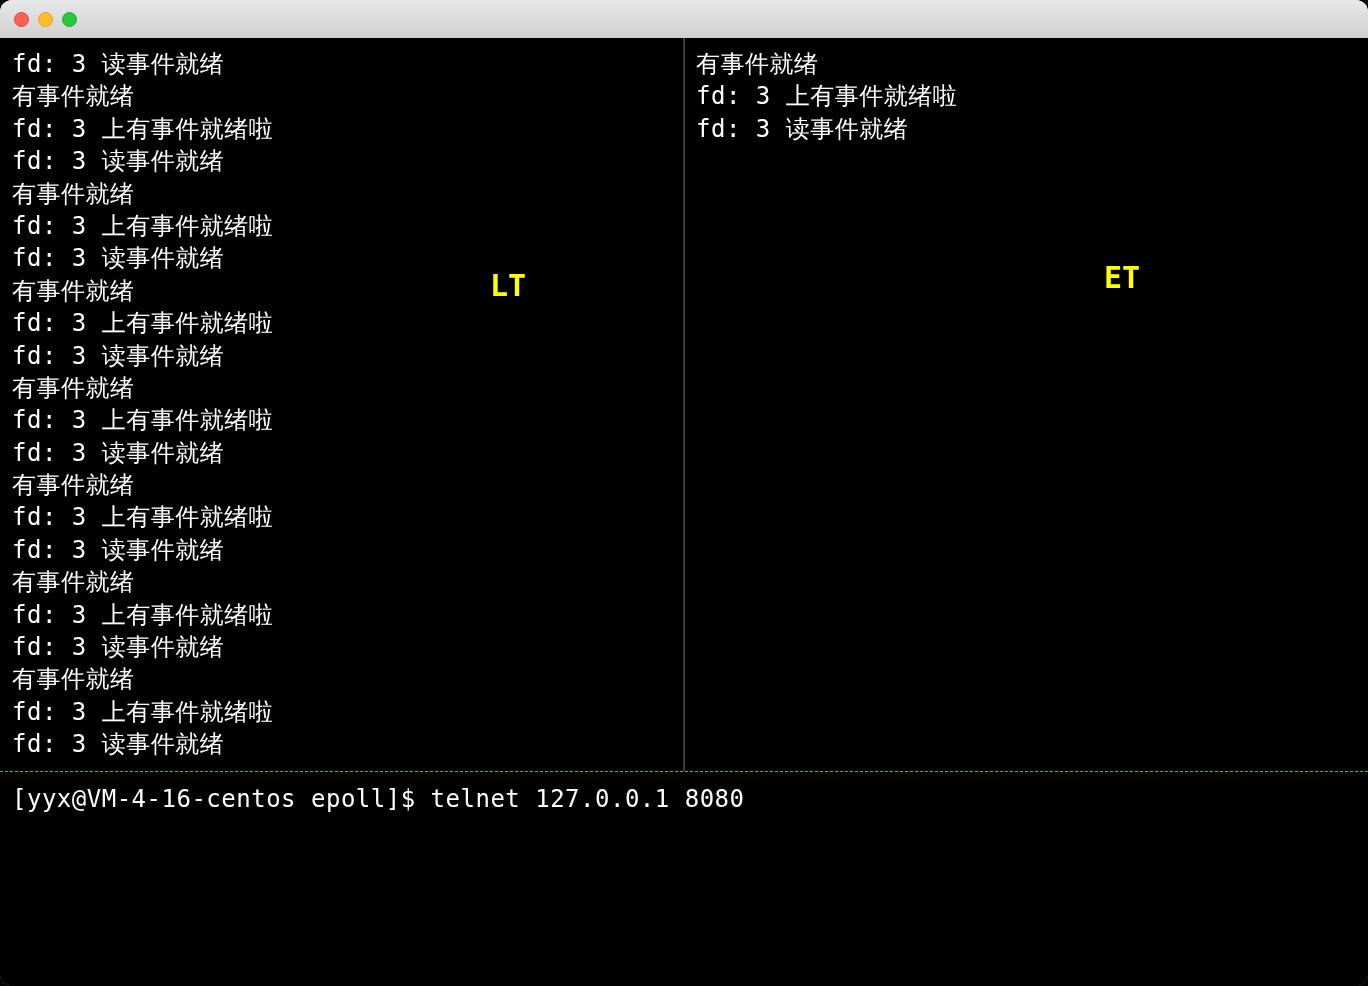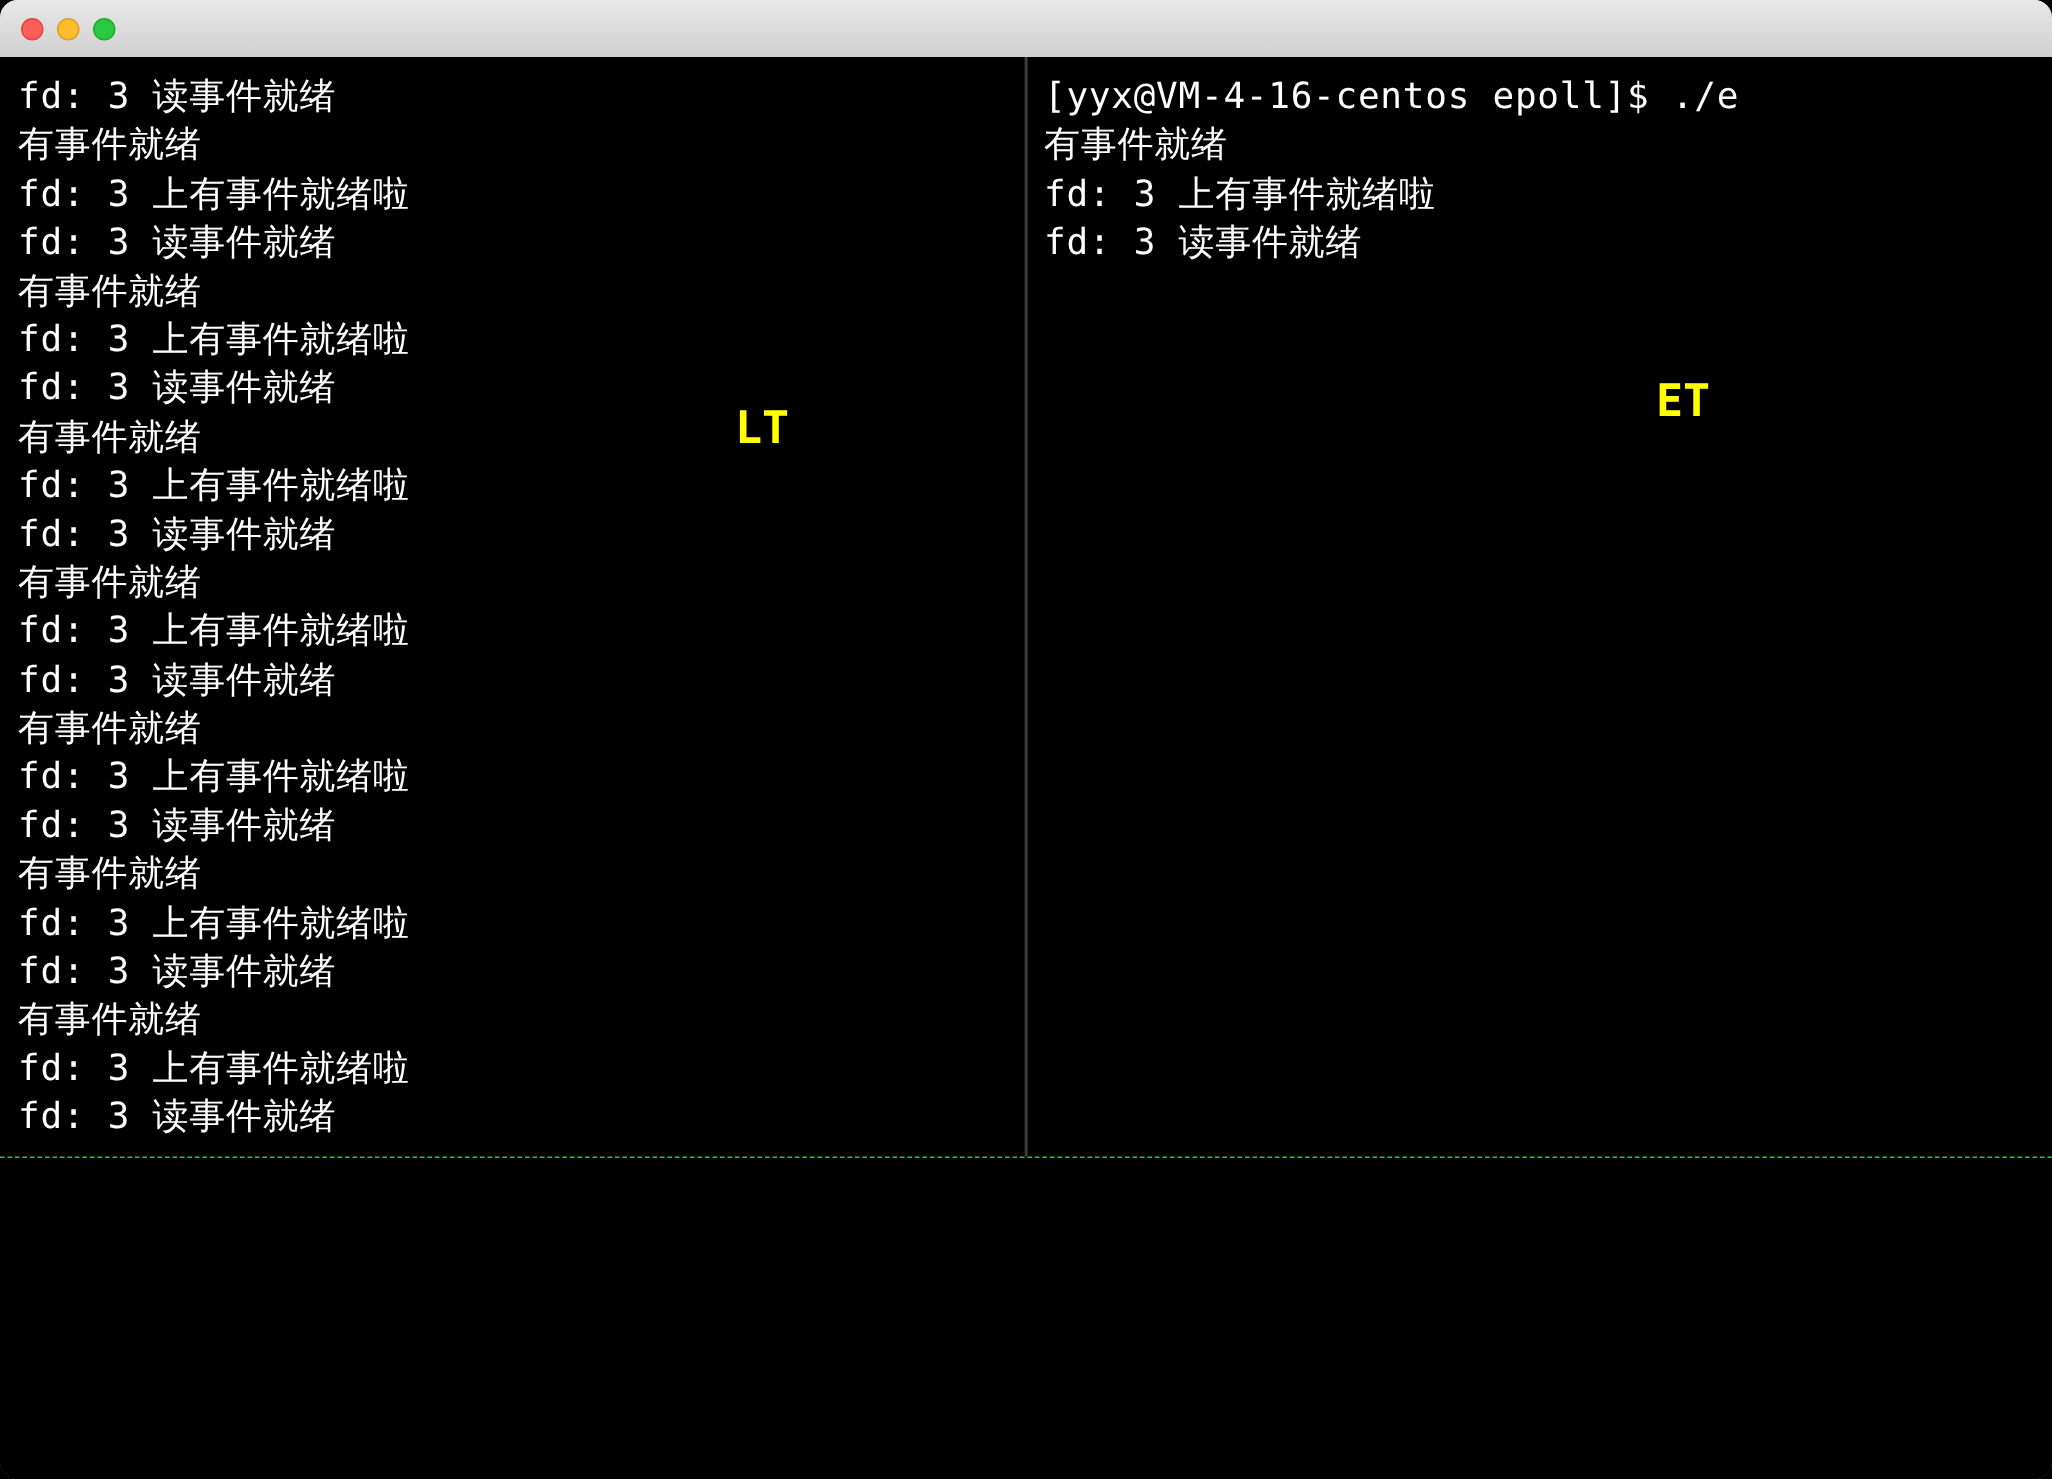--- a/index.html
+++ b/index.html
@@ -81,21 +81,21 @@
       color: #ffff00;
       font-weight: bold;
       font-size: 30px;
       font-family: "Menlo", monospace;
     }
     .label-lt {
       top: 230px;
       left: 490px;
     }
     .label-et {
-      top: 212px;
+      top: 222px;
       left: 420px;
     }
     .hsplit {
       height: 2px;
       border-top: 1px dashed #28c940;
       width: 100%;
       flex-shrink: 0;
     }
     .pane-bottom {
       padding: 10px 12px;
@@ -135,25 +135,25 @@
         <div class="term-line">fd: 3 读事件就绪</div>
         <div class="term-line">有事件就绪</div>
         <div class="term-line">fd: 3 上有事件就绪啦</div>
         <div class="term-line">fd: 3 读事件就绪</div>
         <div class="term-line">有事件就绪</div>
         <div class="term-line">fd: 3 上有事件就绪啦</div>
         <div class="term-line">fd: 3 读事件就绪</div>
       </div>
       <div class="pane-right">
         <div class="label-et">ET</div>
-        <div class="term-line">[yyx@VM-4-16-centos epoll]$ ./e</div>
         <div class="term-line">有事件就绪</div>
         <div class="term-line">fd: 3 上有事件就绪啦</div>
         <div class="term-line">fd: 3 读事件就绪</div>
       </div>
       <div class="vsplit"></div>
     </div>
     <div class="hsplit"></div>
     <div class="pane-bottom">
+      <div class="term-line">[yyx@VM-4-16-centos epoll]$ telnet 127.0.0.1 8080</div>
     </div>
 
   </div>
 </div>
 
 </body></html>

